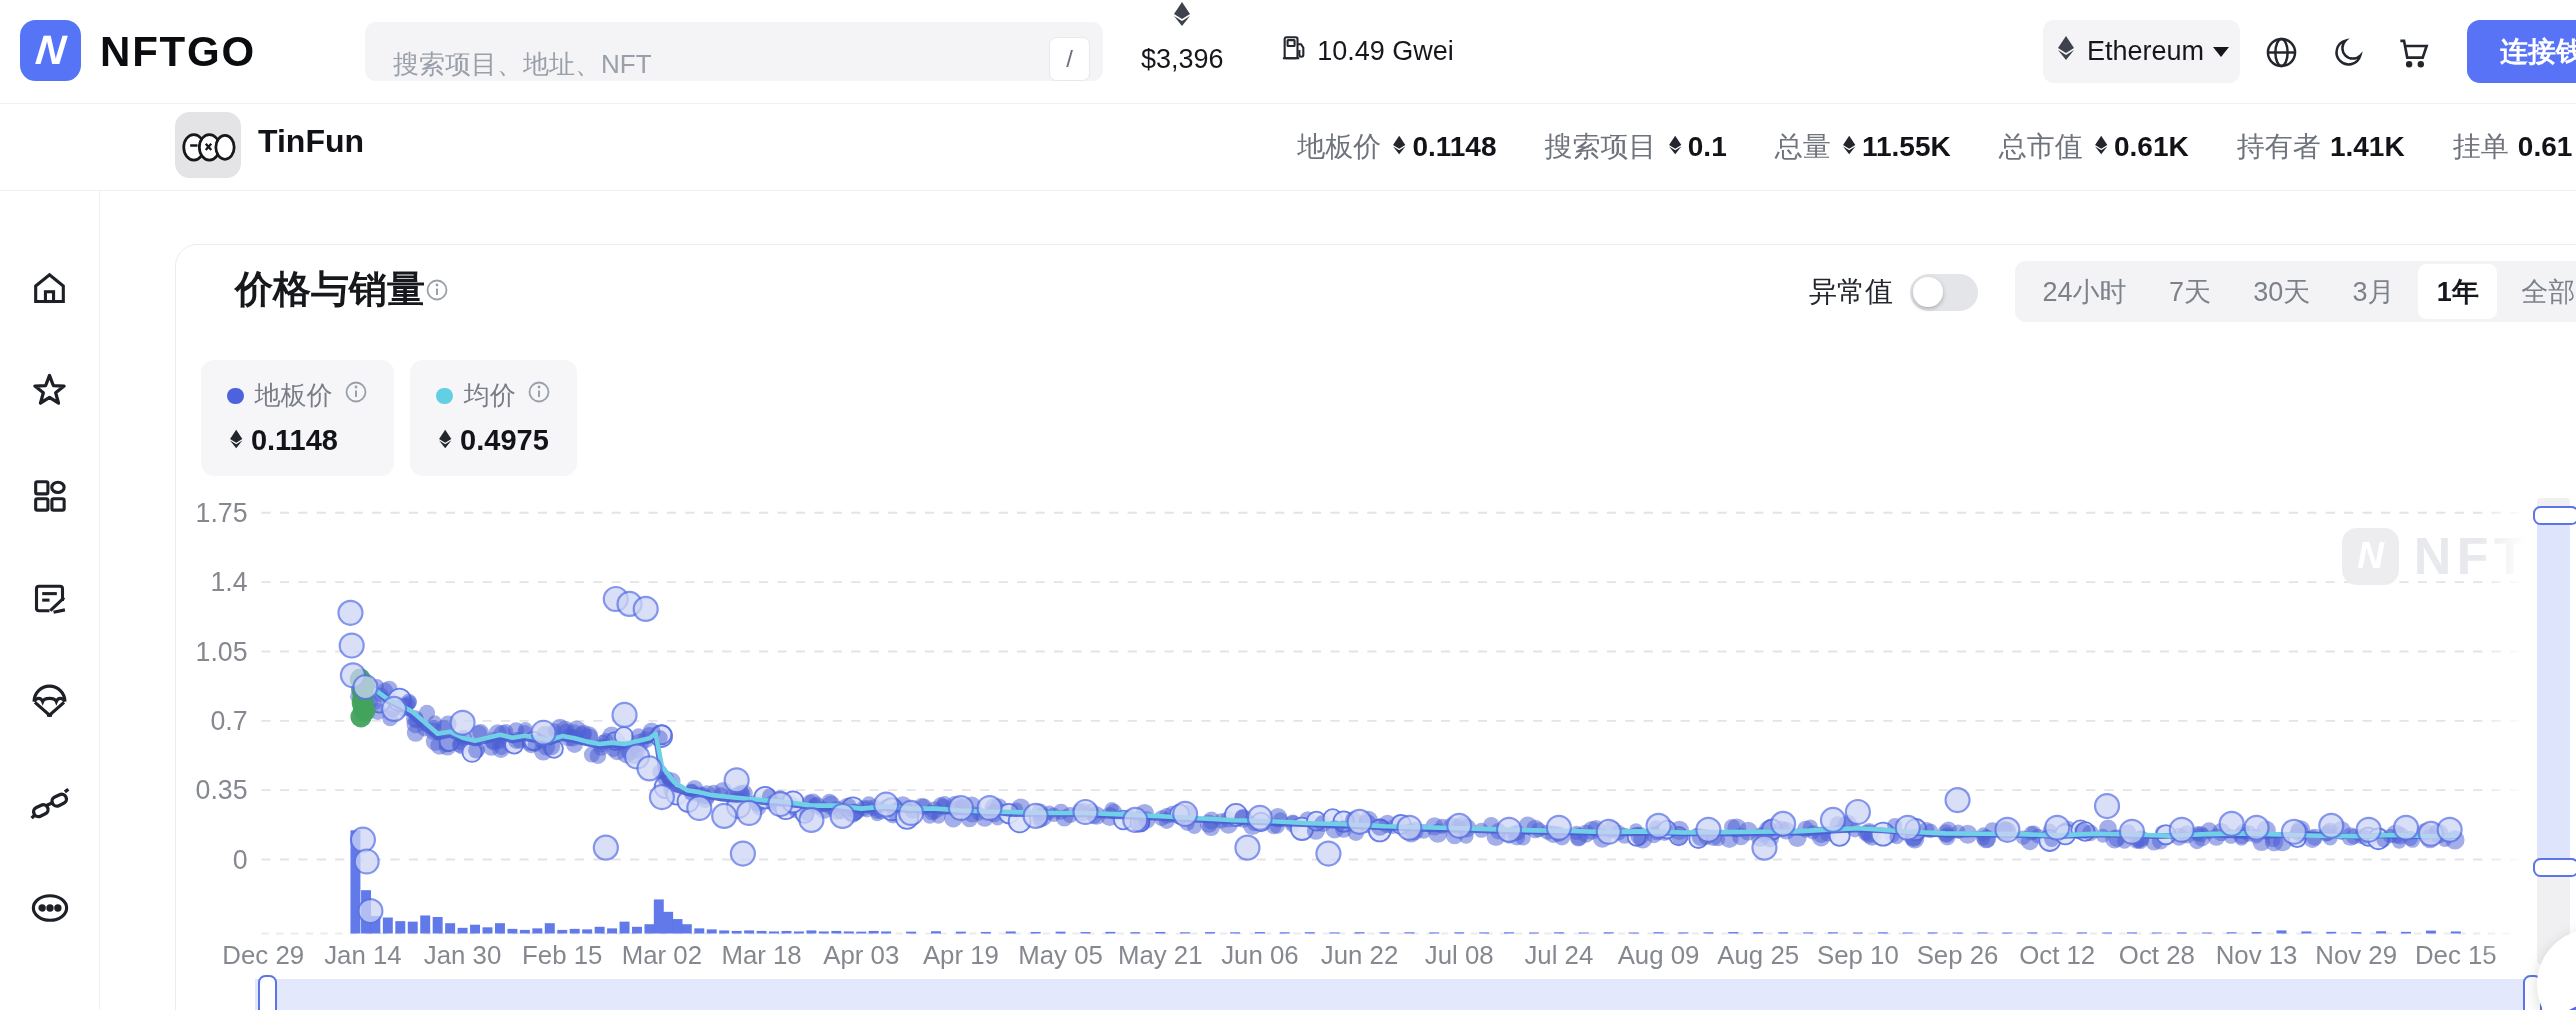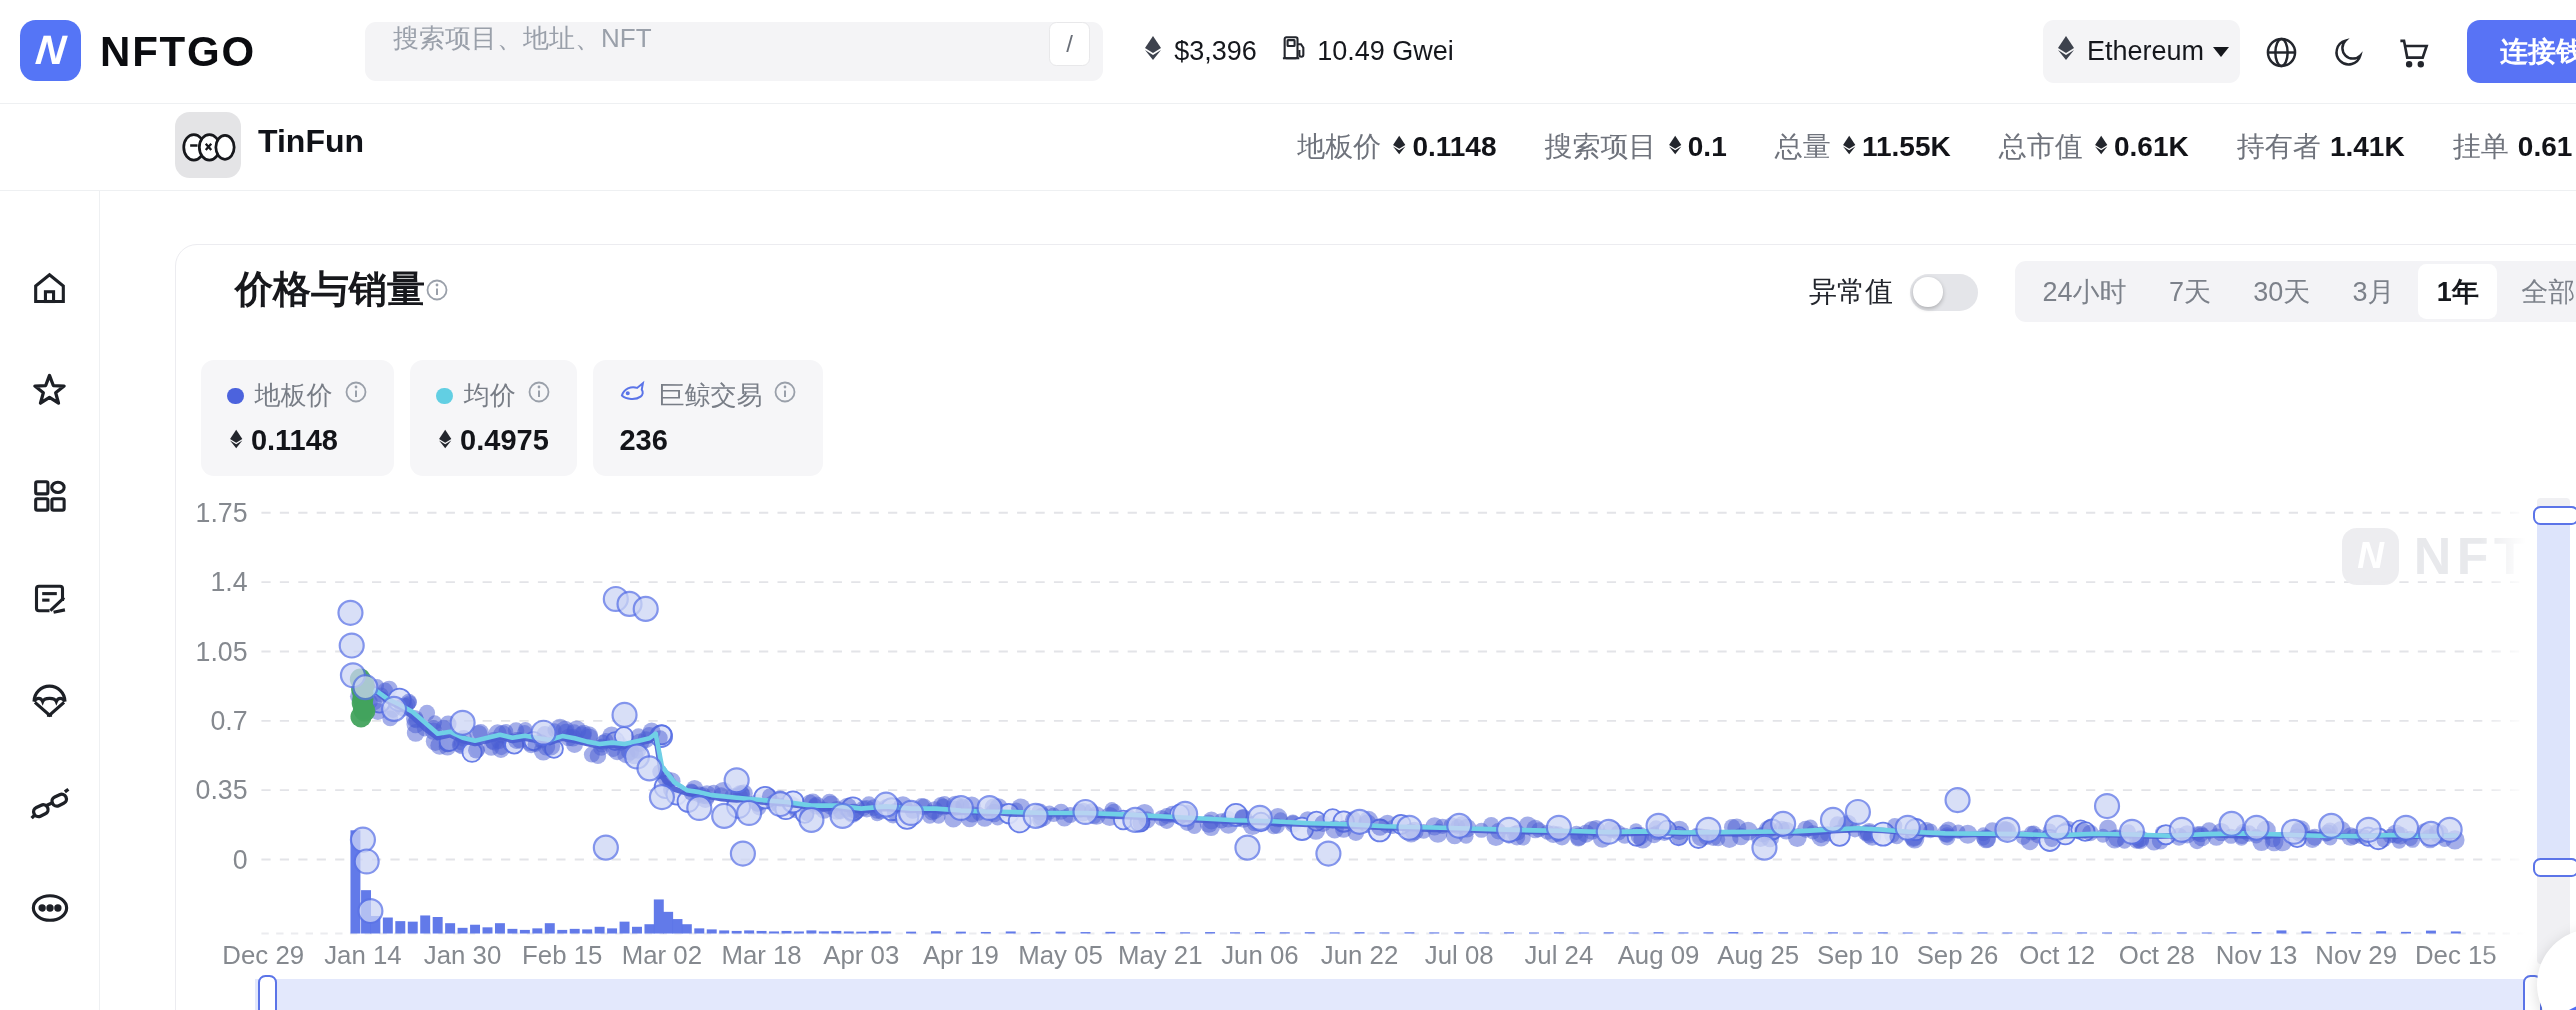--- a/index.html
+++ b/index.html
@@ -6,21 +6,21 @@
   .page{position:relative;width:2576px;height:1010px;overflow:hidden;background:#fff;
         font-family:"Liberation Sans","DejaVu Sans",sans-serif;color:#15171c;}
   .abs{position:absolute;}
   
   .topbar{left:0;top:0;width:2576px;height:103px;background:#fff;border-bottom:1.8px solid #eef0f2;z-index:30;}
   .logo{left:20px;top:20px;width:61px;height:61px;border-radius:15.7px;background:#5575f6;
         display:flex;align-items:center;justify-content:center;}
   .logo span{color:#fff;font-weight:bold;font-style:italic;font-size:41px;transform:skewX(-6deg);}
   .brand{left:100px;top:28px;font-size:42px;font-weight:bold;letter-spacing:1.8px;color:#0b0c10;}
   .search{left:365px;top:22px;width:738px;height:59px;background:#f4f4f6;border-radius:11px;
-          display:flex;align-items:flex-start;padding:0 13px 0 26px;box-sizing:border-box;}
+          display:flex;align-items:flex-end;padding:0 13px 0 26px;box-sizing:border-box;}
   .search input{flex:1;border:none;background:transparent;outline:none;font-size:26px;color:#3c4049;
                 font-family:inherit;}
   .search input::placeholder{color:#9aa0aa;}
   .slash{width:39px;height:42px;background:#fff;border:0.9px solid #e8e8ea;border-radius:7.4px;
          display:flex;align-items:center;justify-content:center;font-size:24px;color:#6a6f78;}
   .tb-item{top:0;height:103px;display:flex;align-items:center;gap:9.2px;font-size:27px;color:#15171c;}
   .net-select{left:2043px;top:20px;width:197px;height:63px;background:#f4f4f6;border-radius:11px;
               display:flex;align-items:center;justify-content:center;gap:9.2px;font-size:27px;cursor:pointer;}
   .caret{width:0;height:0;border-left:8.3px solid transparent;border-right:8.3px solid transparent;border-top:10px solid #15171c;}
   .icon-btn{top:33px;width:41px;height:41px;display:flex;align-items:center;justify-content:center;cursor:pointer;}
@@ -833,37 +833,20 @@
             </svg></span>
         </div>
         <div class="val">
           <span><svg width="18.4" height="22" viewBox="0 0 24 26">
               <path d="M12 1 L20 13 L12 18 L4 13 Z" fill="#23262d"></path>
               <path d="M4 15 L12 25 L20 15 L12 20 Z" fill="#23262d"></path>
             </svg></span>
           <span>0.4975</span>
         </div>
       </div>
-      <div class="lcard">
-        <div class="top">
-          <span><svg width="28" height="24" viewBox="0 0 24 20" fill="none" stroke="#5b74e8" stroke-width="1.7">
-              <path d="M2.5 13c1.5-5.5 8-8.5 13-6.5l5-4-1 5.5c1.5 2 1 4.5-1 6-4 3-12.5 2.5-16-1z"></path>
-              <circle cx="7.5" cy="11" r="0.9" fill="#5b74e8"></circle>
-            </svg></span>
-          <span>巨鲸交易</span>
-          <span><svg class="info-i" viewBox="0 0 24 24">
-              <circle cx="12" cy="12" r="9.5" fill="none" stroke="#9aa0aa" stroke-width="1.8"></circle>
-              <line x1="12" y1="10.5" x2="12" y2="17" stroke="#9aa0aa" stroke-width="2"></line>
-              <circle cx="12" cy="7" r="1.4" fill="#9aa0aa"></circle>
-            </svg></span>
-        </div>
-        <div class="val">
-          <span>236</span>
-        </div>
-      </div>
     </div>
 
   <div class="abs sidebar" id="sidebar">
       <div class="side-item" style="top: 161px;">
         <span><svg width="39" height="39" viewBox="0 0 24 24" fill="none" stroke="#1d2026" stroke-width="1.9">
             <path d="M3.5 10.5 L12 3.5 L20.5 10.5 V20 H3.5 Z"></path>
             <rect x="9.5" y="14" width="5" height="6"></rect>
           </svg></span>
       </div>
       <div class="side-item" style="top: 265px;">
@@ -988,21 +971,21 @@
 
   <div class="abs topbar">
     <div class="abs logo">
         <span>N</span>
       </div>
     <div class="abs brand">NFTGO</div>
     <div class="abs search">
       <input placeholder="搜索项目、地址、NFT" style="">
       <div class="slash">/</div>
     </div>
-    <div class="abs tb-item" style="left:1141px;">
+    <div class="abs tb-item" style="left:1141px;flex-direction:column;">
       <span><svg width="24" height="28" viewBox="0 0 24 26">
             <path d="M12 1 L20 13 L12 18 L4 13 Z" fill="#3d424d"></path>
             <path d="M4 15 L12 25 L20 15 L12 20 Z" fill="#3d424d"></path>
           </svg></span>
       <span class="nowrap">$3,396</span>
     </div>
     <div class="abs tb-item" style="left:1280px;">
       <span><svg width="28" height="29.5" viewBox="0 0 24 24" fill="none" stroke="#23262d" stroke-width="1.8">
             <rect x="4" y="3" width="11" height="18" rx="1.5"></rect>
             <line x1="2.5" y1="21" x2="16.5" y2="21"></line>

